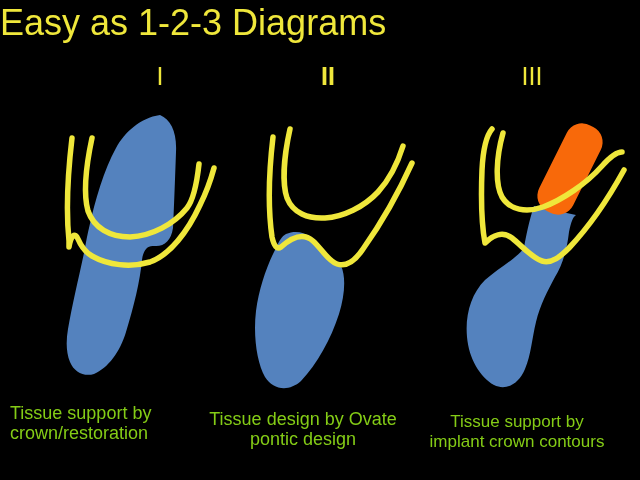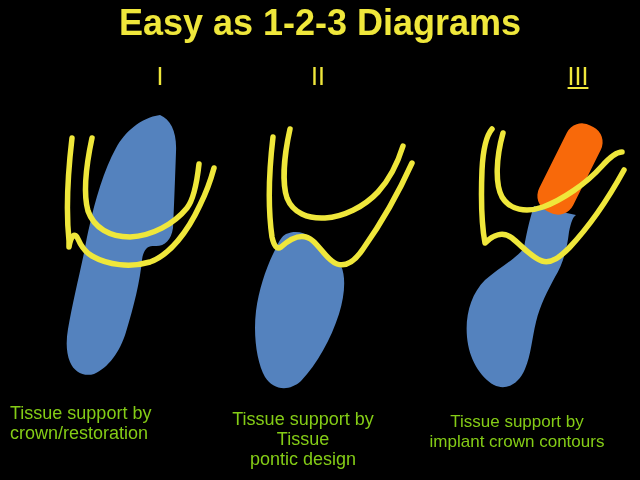--- a/index.html
+++ b/index.html
@@ -1,30 +1,30 @@
 <!DOCTYPE html>
 <html><head>
 <meta charset="utf-8">
 <style>
   html,body{margin:0;padding:0;background:#000;}
   .slide{
     position:relative;width:640px;height:480px;background:#000;
     overflow:hidden;font-family:"Liberation Sans",sans-serif;
   }
   .title{
-    position:absolute;top:2px;left:0;width:640px;text-align:center;
-    font-size:36px;line-height:42px;font-weight:700;color:#efe73b;
+    position:absolute;top:2px;left:0;width:640px;
+    font-size:36px;line-height:42px;font-weight:400;color:#efe73b;
   }
   .numeral{
     position:absolute;top:62px;width:60px;text-align:center;
     font-size:25px;line-height:28px;font-weight:400;color:#efe73b;
   }
   .numeral.n1{left:130px;}
-  .numeral.n2{left:288px;}
-  .numeral.n3{left:548px;text-decoration:underline;}
+  .numeral.n2{left:298px;font-weight:bold;}
+  .numeral.n3{left:502px;}
   .panel{position:absolute;top:100px;width:200px;height:300px;}
   .panel.p1{left:30px;}
   .panel.p2{left:240px;}
   .panel.p3{left:440px;}
   .yline{fill:none;stroke-width:5.5;stroke-linecap:round;stroke-linejoin:round;}
   .caption{
     position:absolute;color:#84cc16;font-size:18px;line-height:20px;
     white-space:pre-line;
   }
   .caption.c1{left:10px;top:403px;width:180px;text-align:left;}
@@ -77,18 +77,18 @@
     <rect x="-19" y="-48" width="38" height="96" rx="17" transform="translate(130,69) rotate(26.5)" fill="#f8690a"></rect>
     <path class="yline" d="M63,33 C56,58 55,84 62,97 C70,110 86,113 103,107
              C122,100 146,84 162,66 C170,57 177,52 182,52" stroke="#efe73b"></path>
     <path class="yline" d="M52,29 C46,36 43,50 42,70 C41,96 41,122 45,143
              C53,135 63,131 72,138 C82,146 92,158 102,161
              C112,164 121,156 129,148 C146,130 167,101 184,70" stroke="#efe73b"></path>
   </svg>
 
   <div class="caption c1">Tissue support by
 crown/restoration</div>
-  <div class="caption c2">Tissue support by Tissue
+  <div class="caption c2">Tissue design by Ovate
 pontic design</div>
   <div class="caption c3">Tissue support by
 implant crown contours</div>
 
 </div>
 
 </body></html>

